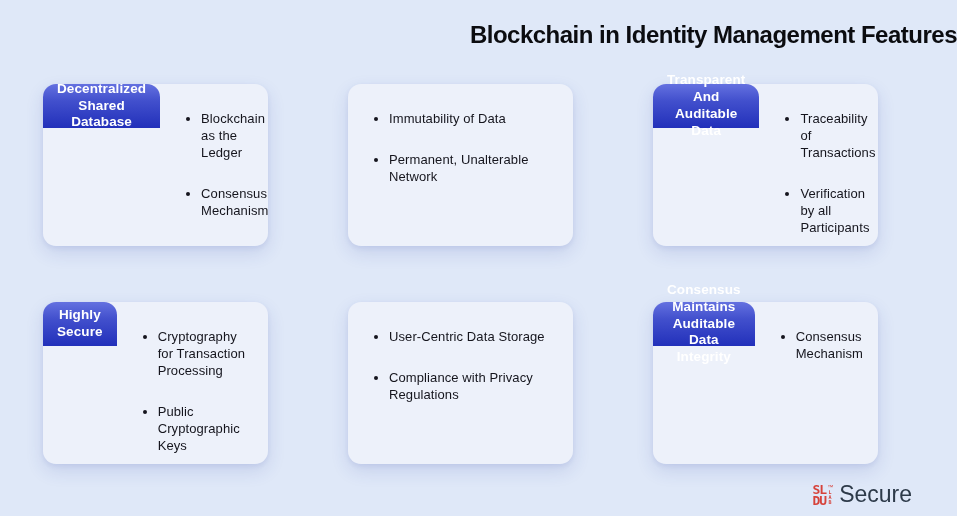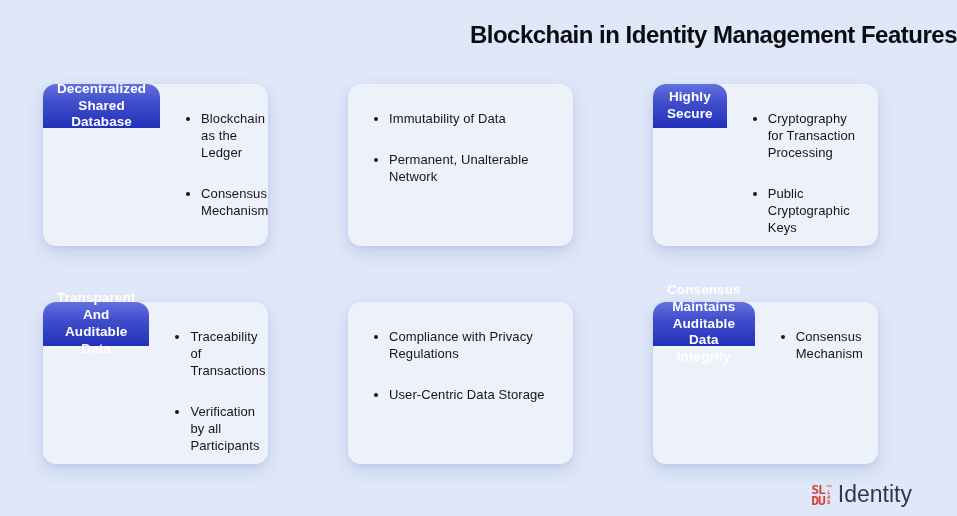--- a/index.html
+++ b/index.html
@@ -185,59 +185,59 @@
         </div>
         <div class="bullet-item">
           <span class="dot"></span>
           <span class="bullet-text">Permanent, Unalterable Network</span>
         </div>
       </div>
     </div>
 
     <div class="card">
       <div class="card-header">
+        <span style="max-width:200px">Transparent And Auditable Data</span>
+      </div>
+      <div class="card-body">
+        <div class="bullet-item">
+          <span class="dot"></span>
+          <span class="bullet-text">Traceability of Transactions</span>
+        </div>
+        <div class="bullet-item">
+          <span class="dot"></span>
+          <span class="bullet-text" style="max-width:150px">Verification by all Participants</span>
+        </div>
+      </div>
+    </div>
+
+    <div class="card">
+      <div class="card-header">
         <span>Highly Secure</span>
       </div>
       <div class="card-body">
         <div class="bullet-item">
           <span class="dot"></span>
           <span class="bullet-text" style="max-width:170px">Cryptography for Transaction Processing</span>
         </div>
         <div class="bullet-item">
           <span class="dot"></span>
           <span class="bullet-text">Public Cryptographic Keys</span>
         </div>
       </div>
     </div>
 
     <div class="card">
-      <div class="card-header">
-        <span style="max-width:200px">Transparent And Auditable Data</span>
-      </div>
-      <div class="card-body">
-        <div class="bullet-item">
-          <span class="dot"></span>
-          <span class="bullet-text">Traceability of Transactions</span>
-        </div>
-        <div class="bullet-item">
-          <span class="dot"></span>
-          <span class="bullet-text" style="max-width:150px">Verification by all Participants</span>
-        </div>
-      </div>
-    </div>
-
-    <div class="card">
-      <div class="card-body">
+      <div class="card-body">
+        <div class="bullet-item">
+          <span class="dot"></span>
+          <span class="bullet-text">User-Centric Data Storage</span>
+        </div>
         <div class="bullet-item">
           <span class="dot"></span>
           <span class="bullet-text" style="max-width:180px">Compliance with Privacy Regulations</span>
-        </div>
-        <div class="bullet-item">
-          <span class="dot"></span>
-          <span class="bullet-text">User-Centric Data Storage</span>
         </div>
       </div>
     </div>
 
     <div class="card">
       <div class="card-header">
         <span style="max-width:220px">Consensus Maintains Auditable Data Integrity</span>
       </div>
       <div class="card-body">
         <div class="bullet-item">
@@ -253,16 +253,16 @@
     <div class="logo-mark">
       <div class="mark-main">
         <span>SL</span>
         <span>DU</span>
       </div>
       <div class="mark-side">
         <span class="tm">™</span>
         <span class="lab">LAB</span>
       </div>
     </div>
-    <span class="logo-text">Identity</span>
+    <span class="logo-text">Secure</span>
   </div>
 
 </div>
 
 </body></html>

